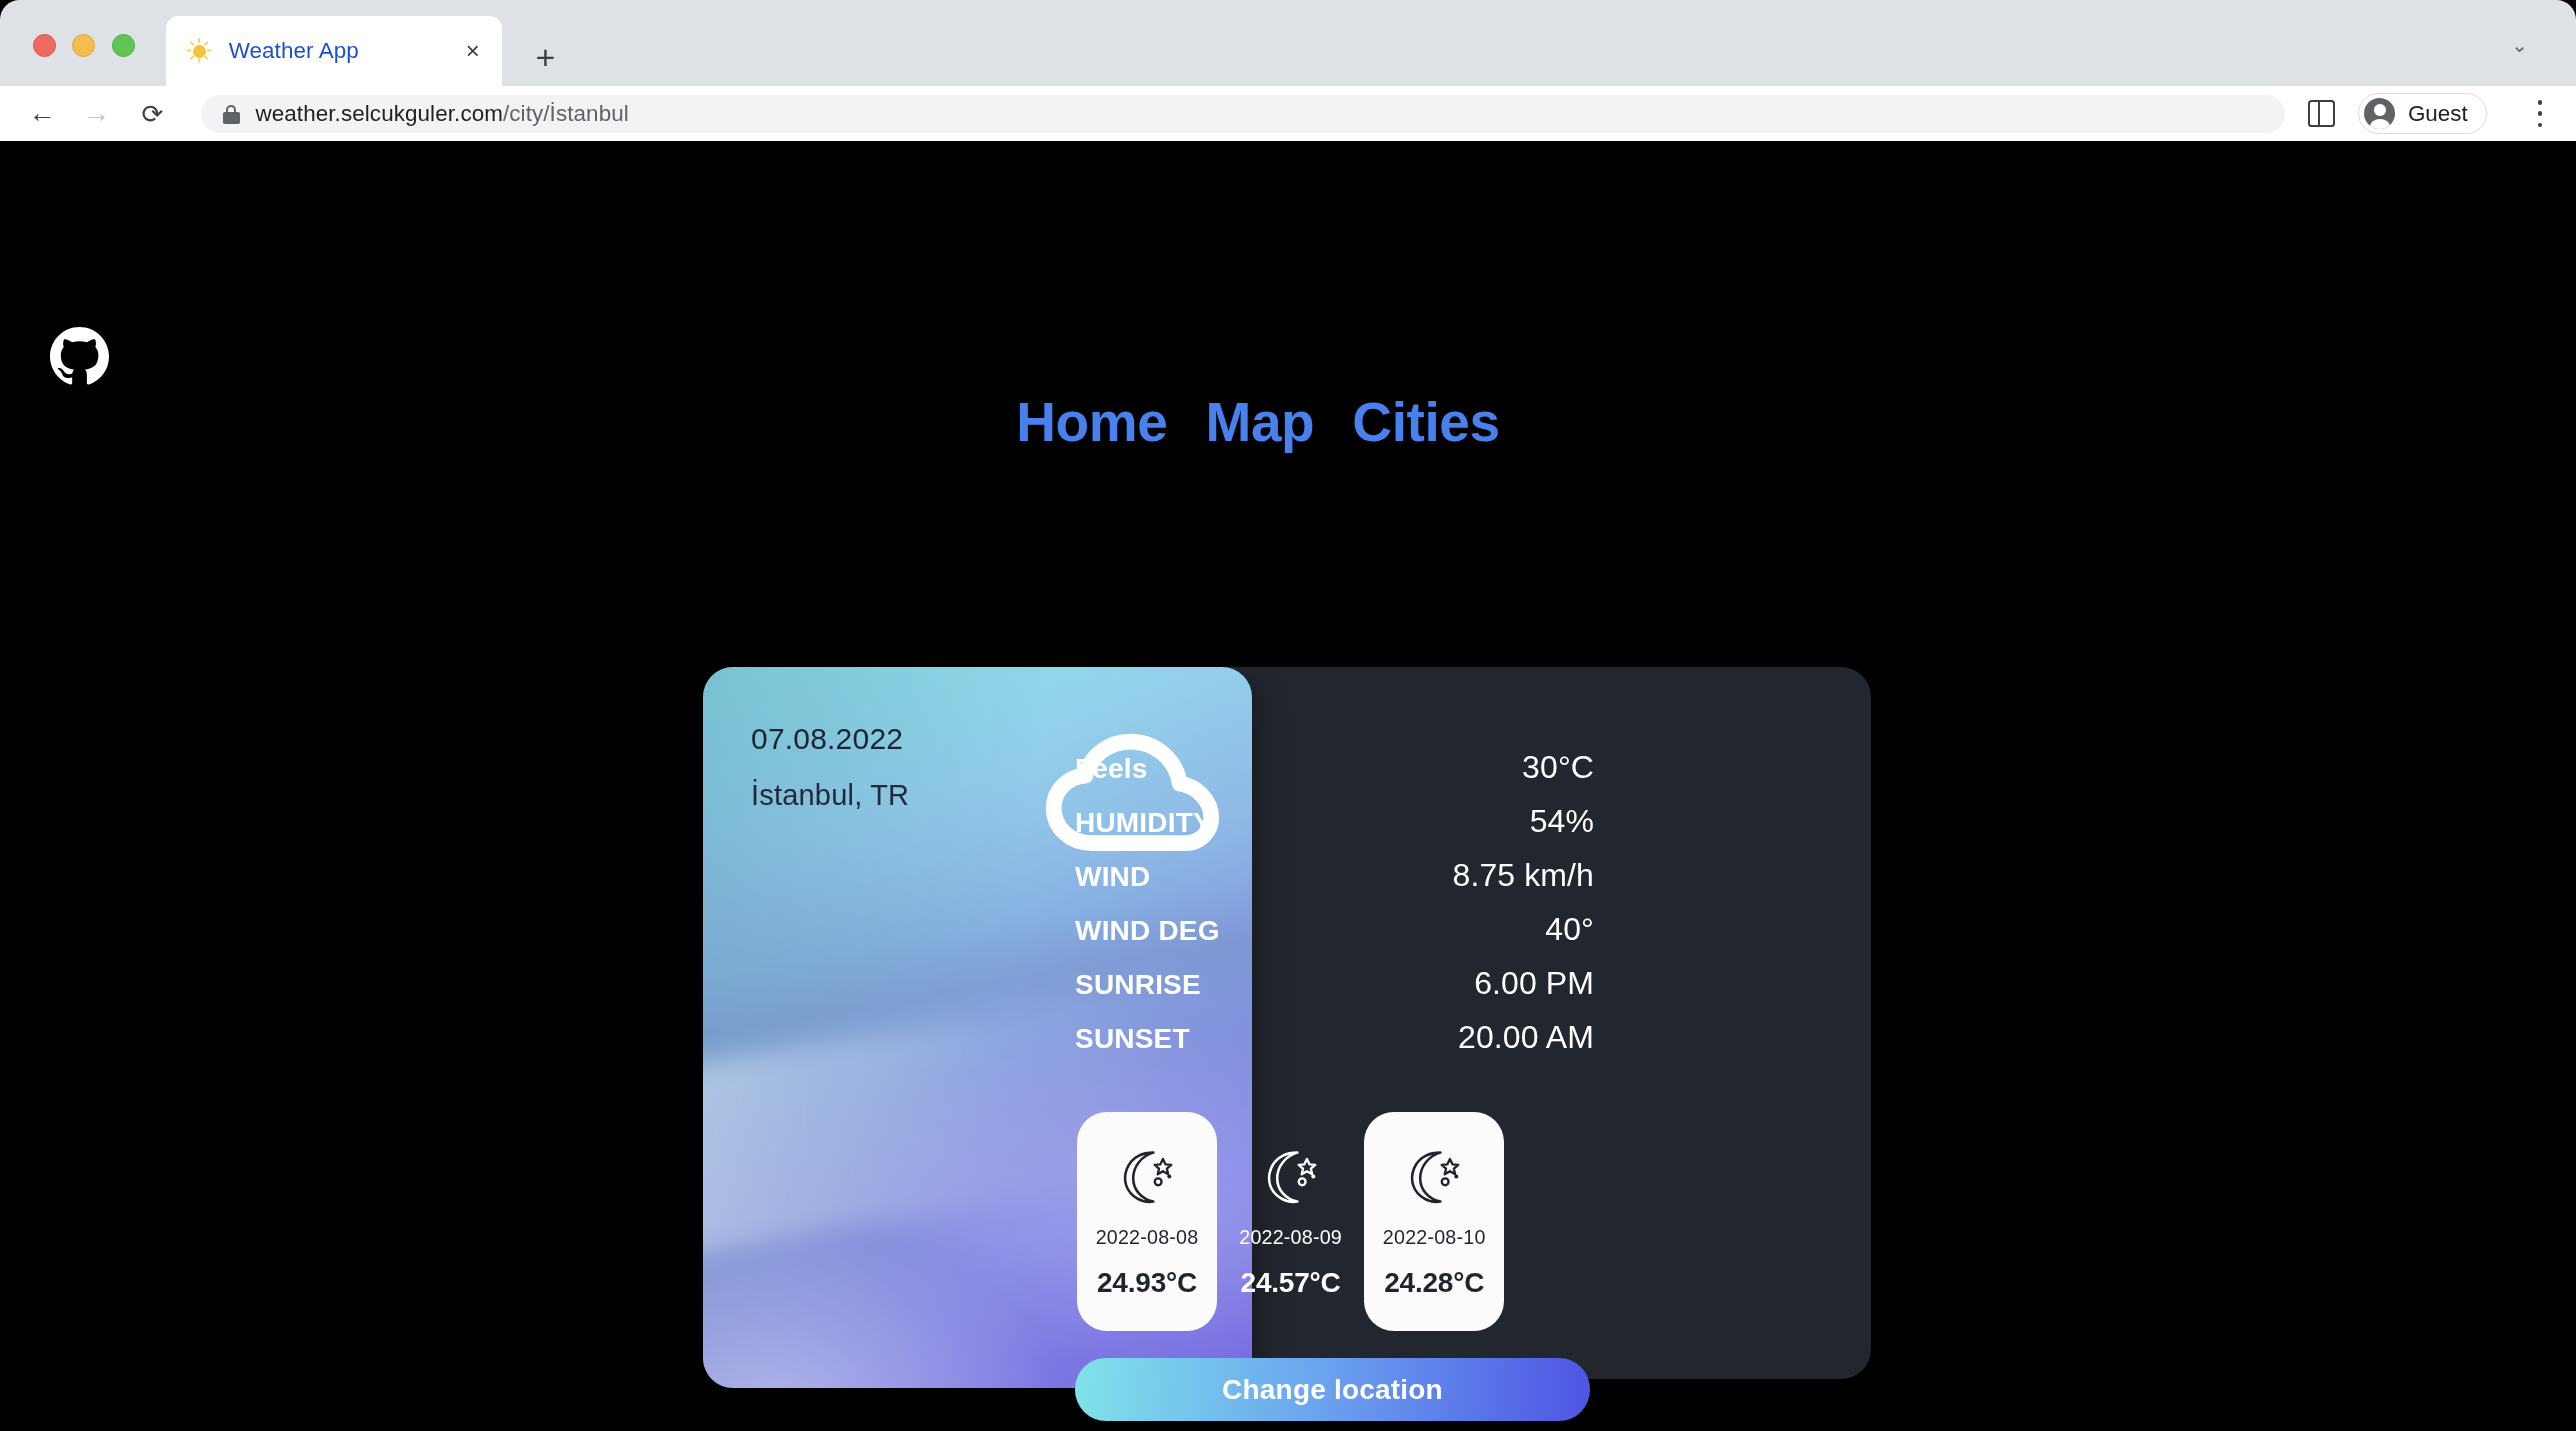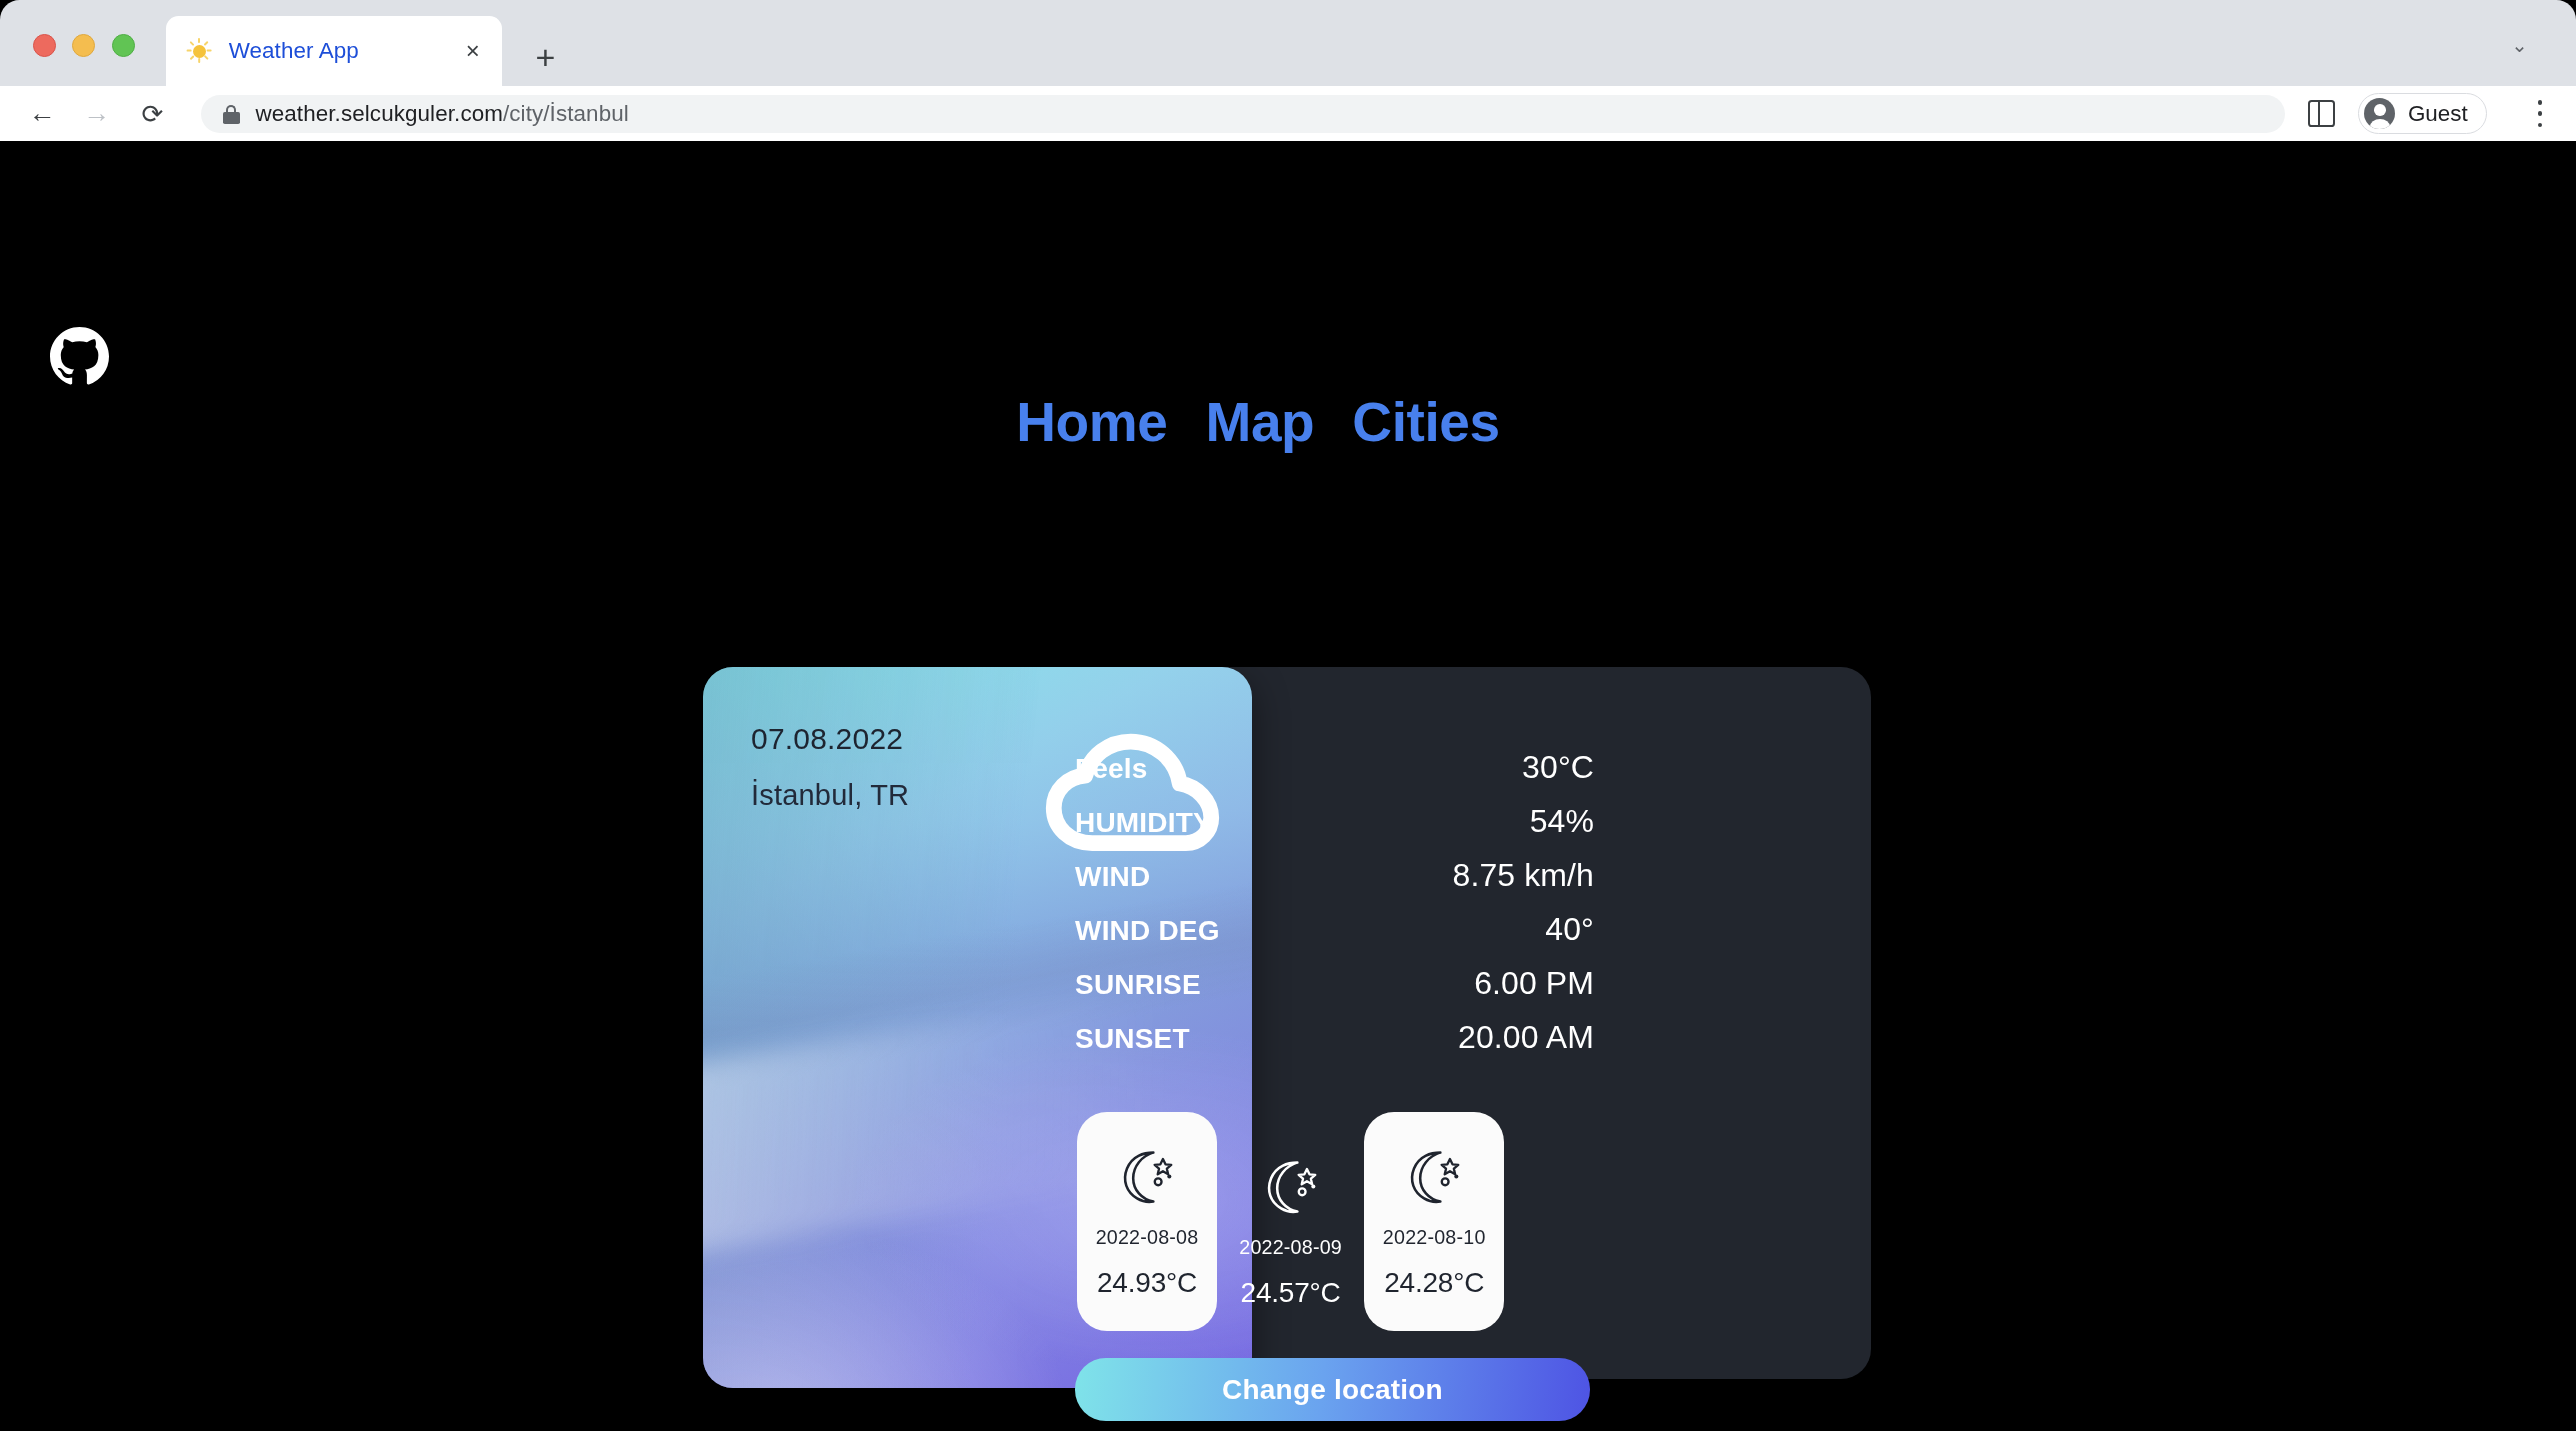--- a/index.html
+++ b/index.html
@@ -167,24 +167,24 @@
   #forecast-row{
     position:absolute; left:374px; top:445px; width:512px; height:219px;
     display:flex; align-items:center; gap:3.6px;
   }
   .forecast-card{
     width:140px; border-radius:30px;
     display:flex; flex-direction:column; align-items:center;
     padding:19.7px 0 21.5px;
   }
   .forecast-card.light{ background:#fbfbfb; height:219px; justify-content:center; }
-  .forecast-card.dark{ background:transparent; height:179px; }
+  .forecast-card.dark{ background:transparent; height:179px; justify-content:center; }
   .forecast-icon{ width:68px; height:68px; margin-bottom:16px;}
   .forecast-date{ font-size:19.7px; letter-spacing:0.2px; margin-bottom:18px;}
-  .forecast-temp{ font-size:28px; font-weight:normal; letter-spacing:-0.2px;}
+  .forecast-temp{ font-size:28px; font-weight:bold; letter-spacing:-0.2px;}
   .light .forecast-date, .light .forecast-temp{ color:#1f242e; }
   .dark  .forecast-date, .dark  .forecast-temp{ color:#fff; }
 
   #change-location-button{
     position:absolute; left:372px; top:691px; width:515px; height:63px;
     border:none; border-radius:31px;
     background:linear-gradient(95deg,#7fe3e9 0%, #6aa3ef 48%, #4e54e4 100%);
     color:#fff; font-size:28px; font-weight:bold; letter-spacing:0.2px;
     font-family:"Liberation Sans", sans-serif; cursor:pointer;
   }

